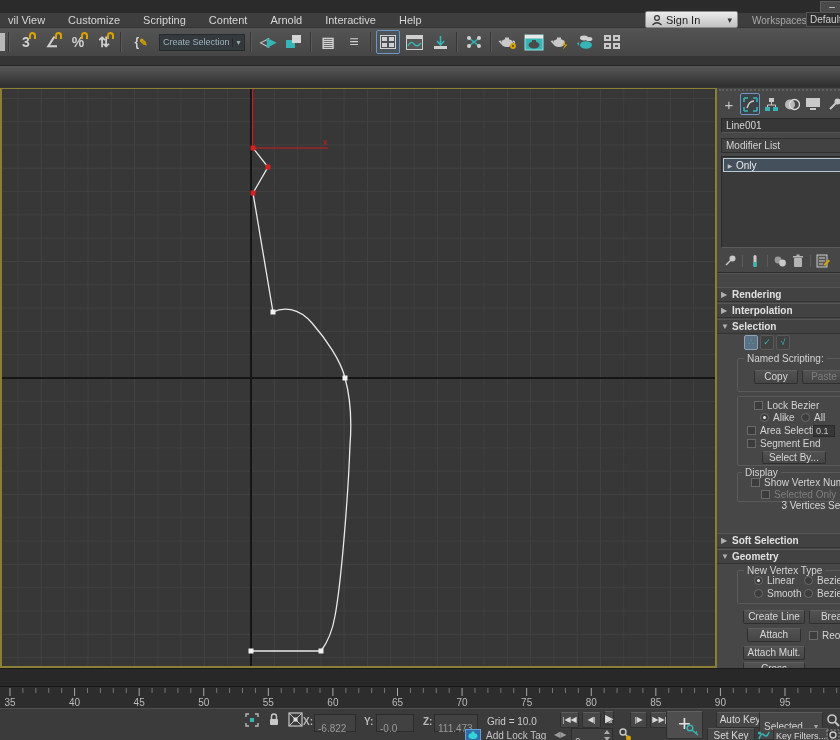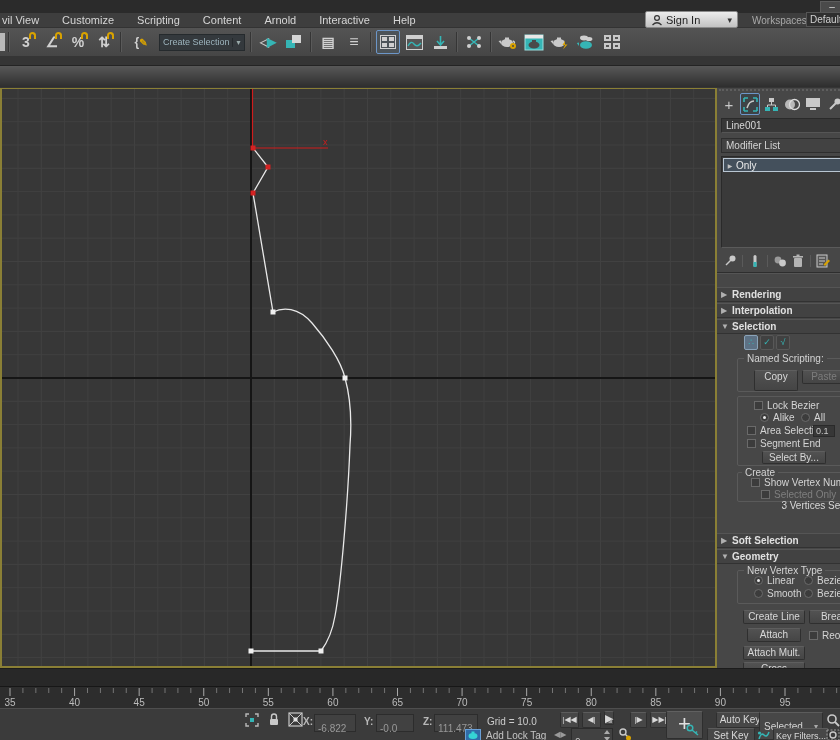--- a/index.html
+++ b/index.html
@@ -8,21 +8,21 @@
   #app { position:relative; width:840px; height:740px; }
 
   
   .titlebar { position:absolute; left:0; top:0; width:840px; height:13px; background:#2b2b2b; }
   .minbtn { position:absolute; right:-4px; top:1px; width:24px; height:12px; background:#4a4a4a;
     border:1px solid #5c5c5c; color:#d8d8d8; font-size:10px; text-align:center; line-height:9px; }
   .menubar { position:absolute; left:0; top:13px; width:840px; height:15px; background:#3e3e3e;
     border-bottom:1px solid #333; }
   .menuitems { position:absolute; left:0; top:0; height:15px; display:flex; align-items:center; }
   .menuitem { padding:0 13px 0 10px; font-size:11px; color:#d6d6d6; line-height:15px; }
-  .menuitem:first-child { padding-left:2px; }
+  .menuitem:first-child { padding-left:8px; }
   .signin { position:absolute; left:645px; top:-2px; width:93px; height:17px; border-radius:2px;
     background:linear-gradient(#ececec,#c2c2c2); border:1px solid #8a8a8a; display:flex;
     align-items:center; font-size:11px; color:#222; }
   .signin .lbl { margin-left:3px; }
   .signin .ddz { margin-left:auto; margin-right:5px; color:#333; font-size:9px; }
   .wslabel { position:absolute; left:752px; top:2px; font-size:10px; color:#a8a8a8; }
   .wsfield { position:absolute; left:806px; top:-1px; width:44px; height:15px; background:#2f2f2f;
     border:1px solid #555; color:#d0d0d0; font-size:10px; padding:1px 3px; }
 
   
@@ -476,36 +476,36 @@
       <span>Selection</span></div>
 
     <div class="subobj">
       <div class="sob on">∴</div>
       <div class="sob">✓</div>
       <div class="sob">√</div>
     </div>
 
     <div class="grp" style="left:20px;top:270px;width:133px;height:34px">
       <span class="grplbl">Named Scripting:</span>
-      <div class="pbtn" style="left:16px;top:11px;width:44px;height:21px">Copy</div>
+      <div class="pbtn" style="left:16px;top:11px;width:44px;height:14px">Copy</div>
       <div class="pbtn dis" style="left:64px;top:11px;width:44px;height:14px">Paste</div>
     </div>
 
     <div class="grp" style="left:20px;top:308px;width:133px;height:70px">
       <span class="pl" style="left:16px;top:3px"><span class="cb"></span><span>Lock Bezier</span></span>
       <span class="pl" style="left:22px;top:15px"><span class="rd on"></span><span>Alike</span></span>
       <span class="pl" style="left:63px;top:15px"><span class="rd"></span><span>All</span></span>
       <span class="pl" style="left:9px;top:28px"><span class="cb"></span><span>Area Selection:</span></span>
       <span class="minifield" style="left:75px;top:28px">0.1</span>
       <span class="pl" style="left:9px;top:41px"><span class="cb"></span><span>Segment End</span></span>
       <div class="pbtn" style="left:24px;top:54px;width:64px;height:13px">Select By...</div>
     </div>
 
     <div class="grp" style="left:20px;top:384px;width:133px;height:30px">
-      <span class="grplbl" style="left:4px">Create</span>
+      <span class="grplbl" style="left:4px">Display</span>
       <span class="pl" style="left:13px;top:4px"><span class="cb"></span><span>Show Vertex Numbers</span></span>
       <span class="pl dis" style="left:23px;top:16px"><span class="cb"></span><span>Selected Only</span></span>
     </div>
 
     <div class="selcount">3 Vertices Selected</div>
 
     <div class="rollhdr" style="top:445px">
       <span class="arr">▶</span>
       <span>Soft Selection</span></div>
     <div class="rollhdr" style="top:461px">

